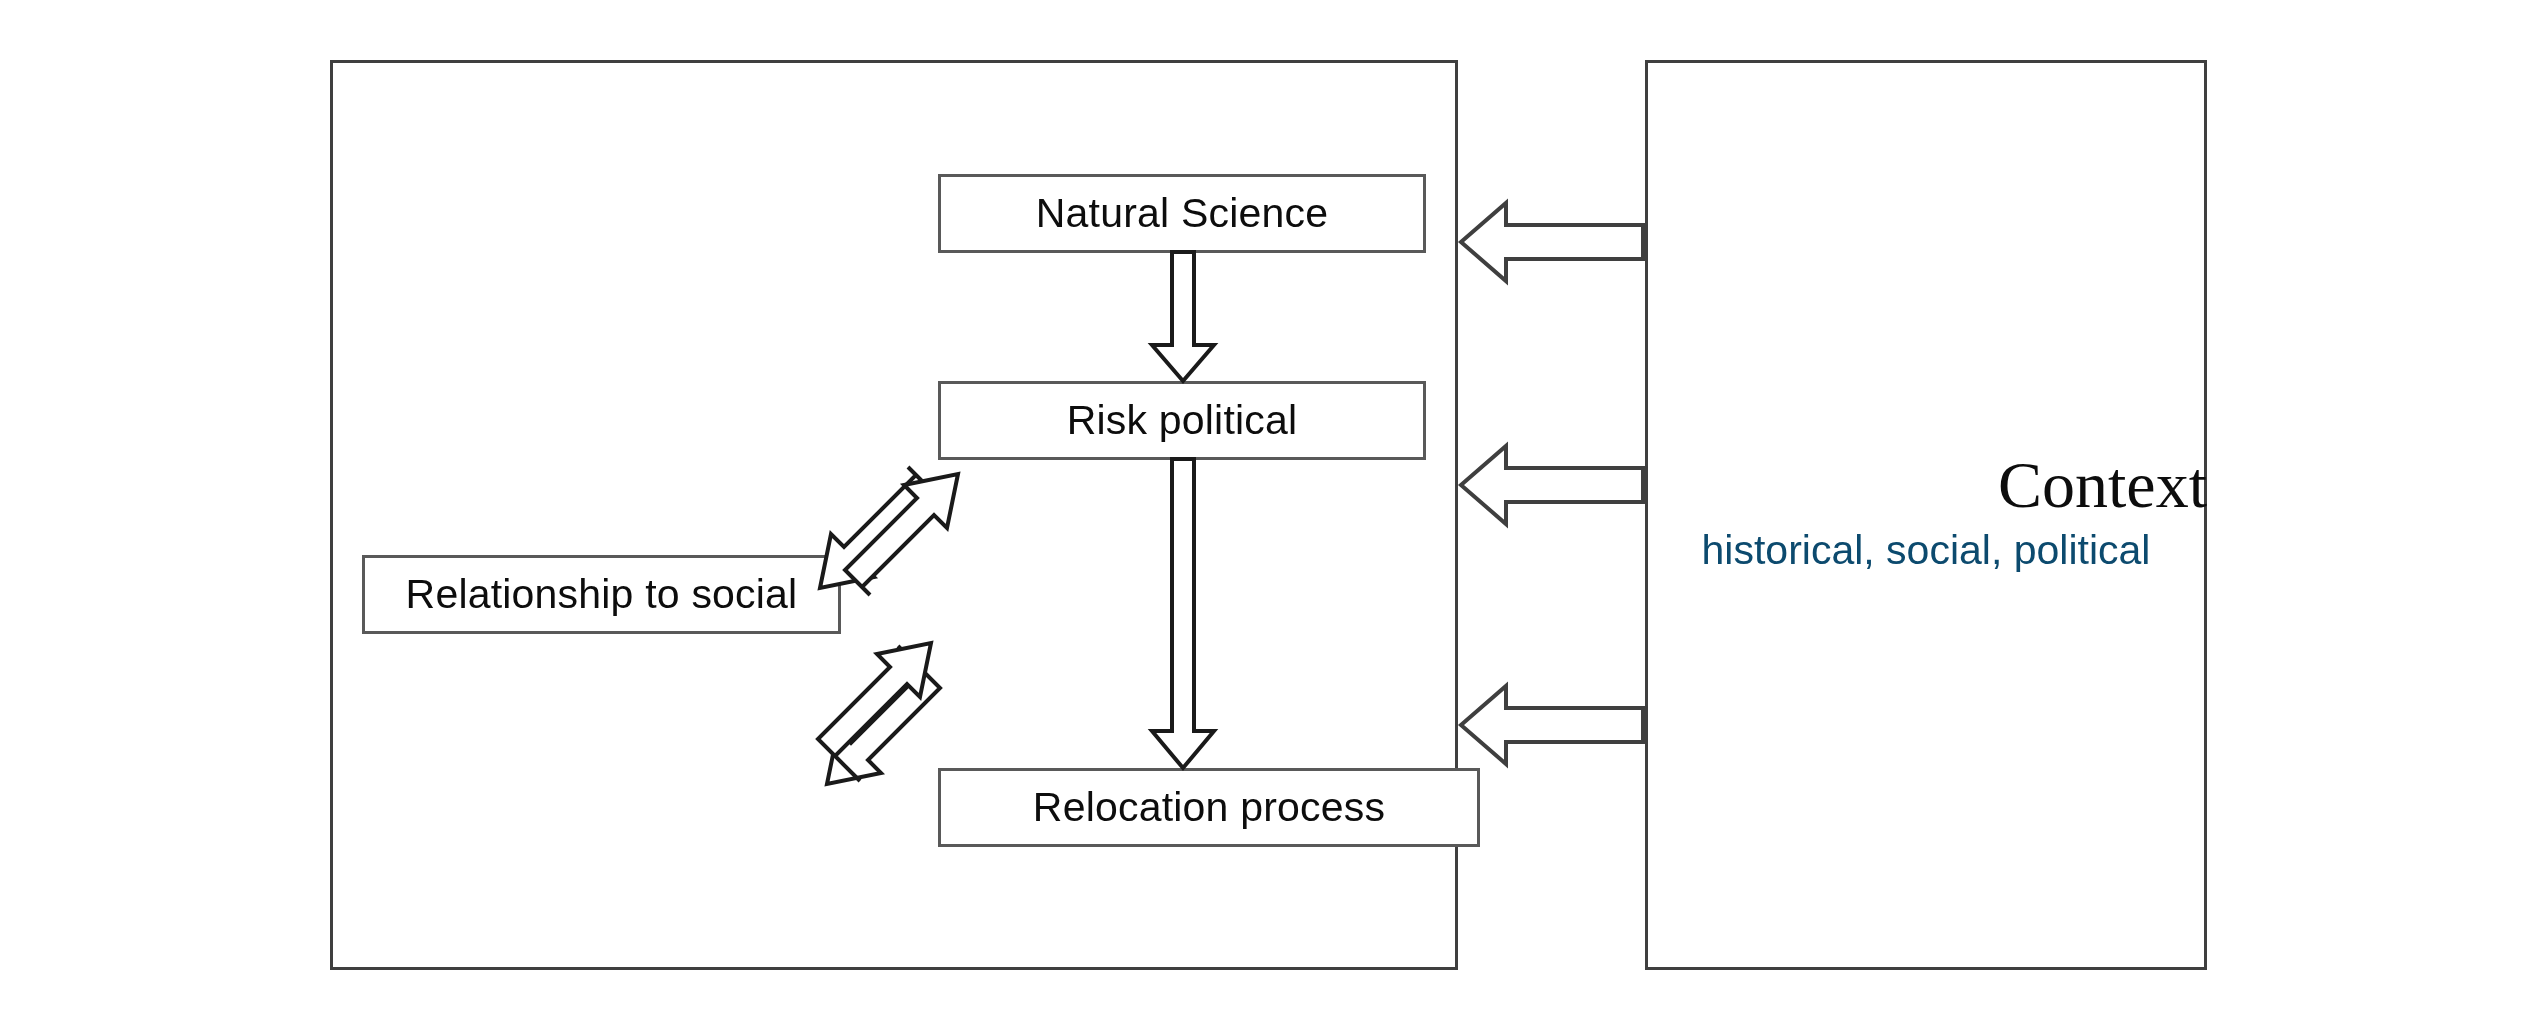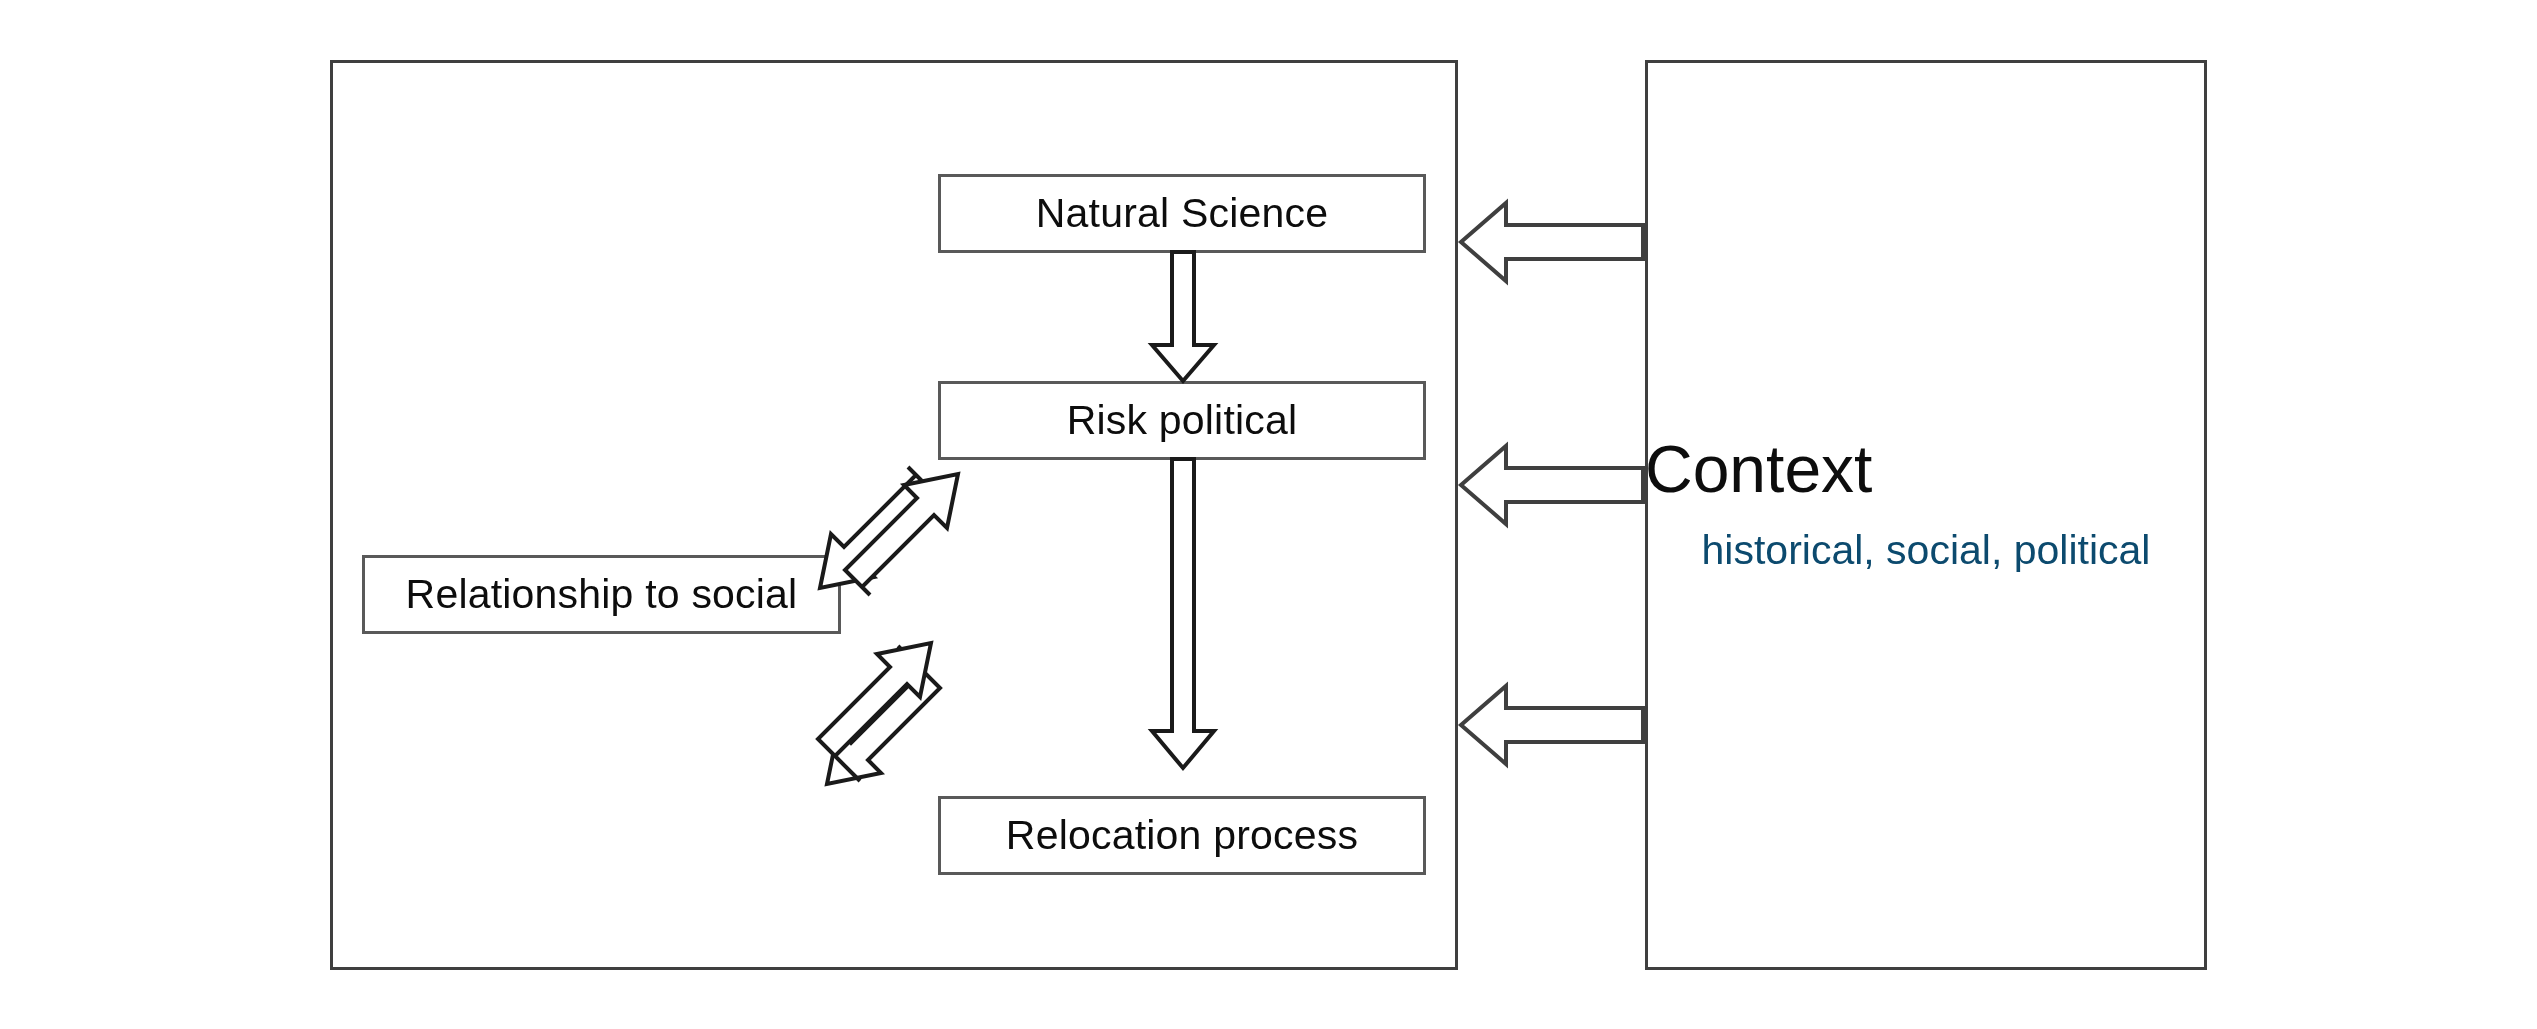--- a/index.html
+++ b/index.html
@@ -49,29 +49,29 @@
     font-family: "Liberation Sans", sans-serif;
     font-size: 41px;
     color: #0d0d0d;
     line-height: 1;
     white-space: nowrap;
     letter-spacing: 0.2px;
   }
   #box-natural-science { left: 938px; top: 174px; width: 488px; height: 79px; }
   #box-risk-decision   { left: 938px; top: 381px; width: 488px; height: 79px; }
   #box-relationship    { left: 362px; top: 555px; width: 479px; height: 79px; }
-  #box-relocation      { left: 938px; top: 796px; width: 488px; height: 79px; }
+  #box-relocation      { left: 938px; top: 768px; width: 542px; height: 79px; }
 
   #context-heading {
     position: absolute;
     left: 1645px;
-    top: 436px;
+    top: 452px;
     width: 562px;
-    text-align: left;
-    font-family: Liberation Sans, sans-serif;
+    text-align: right;
+    font-family: Liberation Serif, serif;
     font-size: 66px;
     color: #0d0d0d;
     line-height: 1;
     white-space: nowrap;
   }
   #context-subheading {
     position: absolute;
     left: 1645px;
     top: 530px;
     width: 562px;

